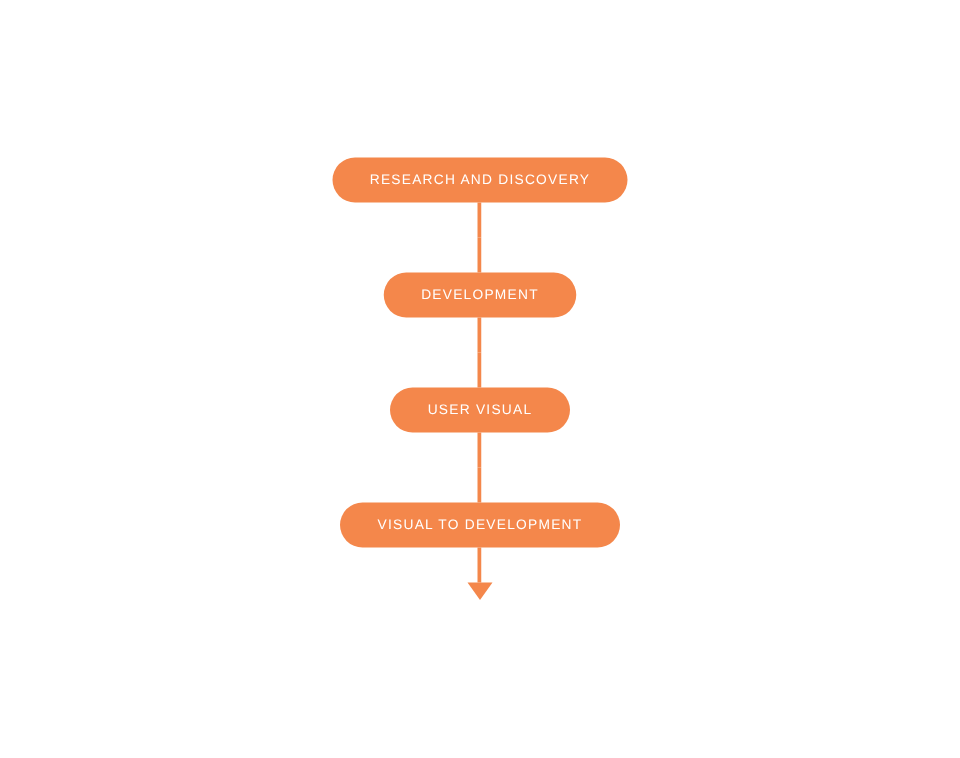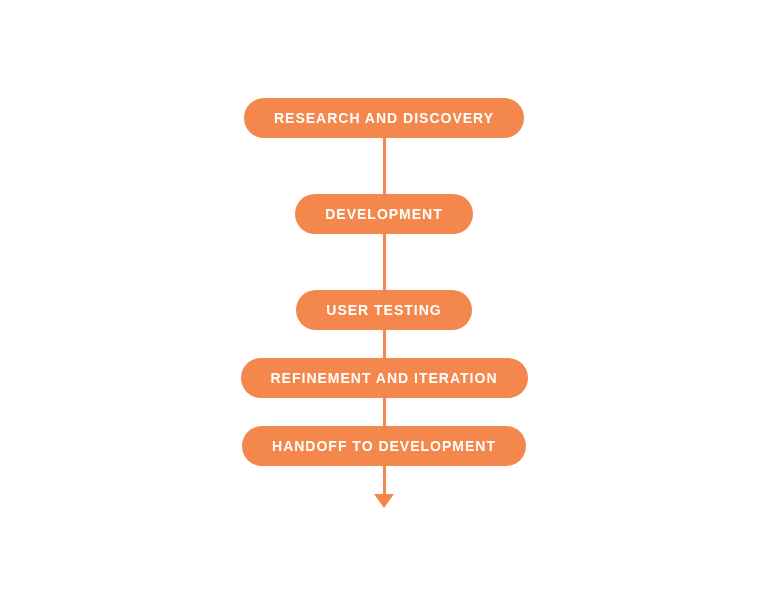--- a/index.html
+++ b/index.html
@@ -30,22 +30,22 @@
       display: flex;
       flex-direction: column;
       align-items: center;
     }
 
     .pill {
       background-color: #F4874B;
       color: #ffffff;
       border-radius: 50px;
       padding: 12px 30px;
-      font-size: 14px;
-      font-weight: 700;
+      font-size: 11px;
+      font-weight: 400;
       letter-spacing: 1px;
       text-align: left;
       white-space: nowrap;
     }
 
     .connector {
       width: 3px;
       background-color: #F4874B;
       height: 28px;
       position: relative;
@@ -68,25 +68,22 @@
       <div class="pill">RESEARCH AND DISCOVERY</div>
     </div>
     <div class="connector"></div>
     <div class="connector"></div>
     <div class="flow-item">
       <div class="pill">DEVELOPMENT</div>
     </div>
     <div class="connector"></div>
     <div class="connector"></div>
     <div class="flow-item">
-      <div class="pill">USER TESTING</div>
+      <div class="pill">USER VISUAL</div>
     </div>
     <div class="connector"></div>
-    <div class="flow-item">
-      <div class="pill">REFINEMENT AND ITERATION</div>
-    </div>
     <div class="connector"></div>
     <div class="flow-item">
-      <div class="pill">HANDOFF TO DEVELOPMENT</div>
+      <div class="pill">VISUAL TO DEVELOPMENT</div>
     </div>
     <div class="connector"></div>
     <div class="arrow-down"></div>
   </div>
 
 </body></html>

